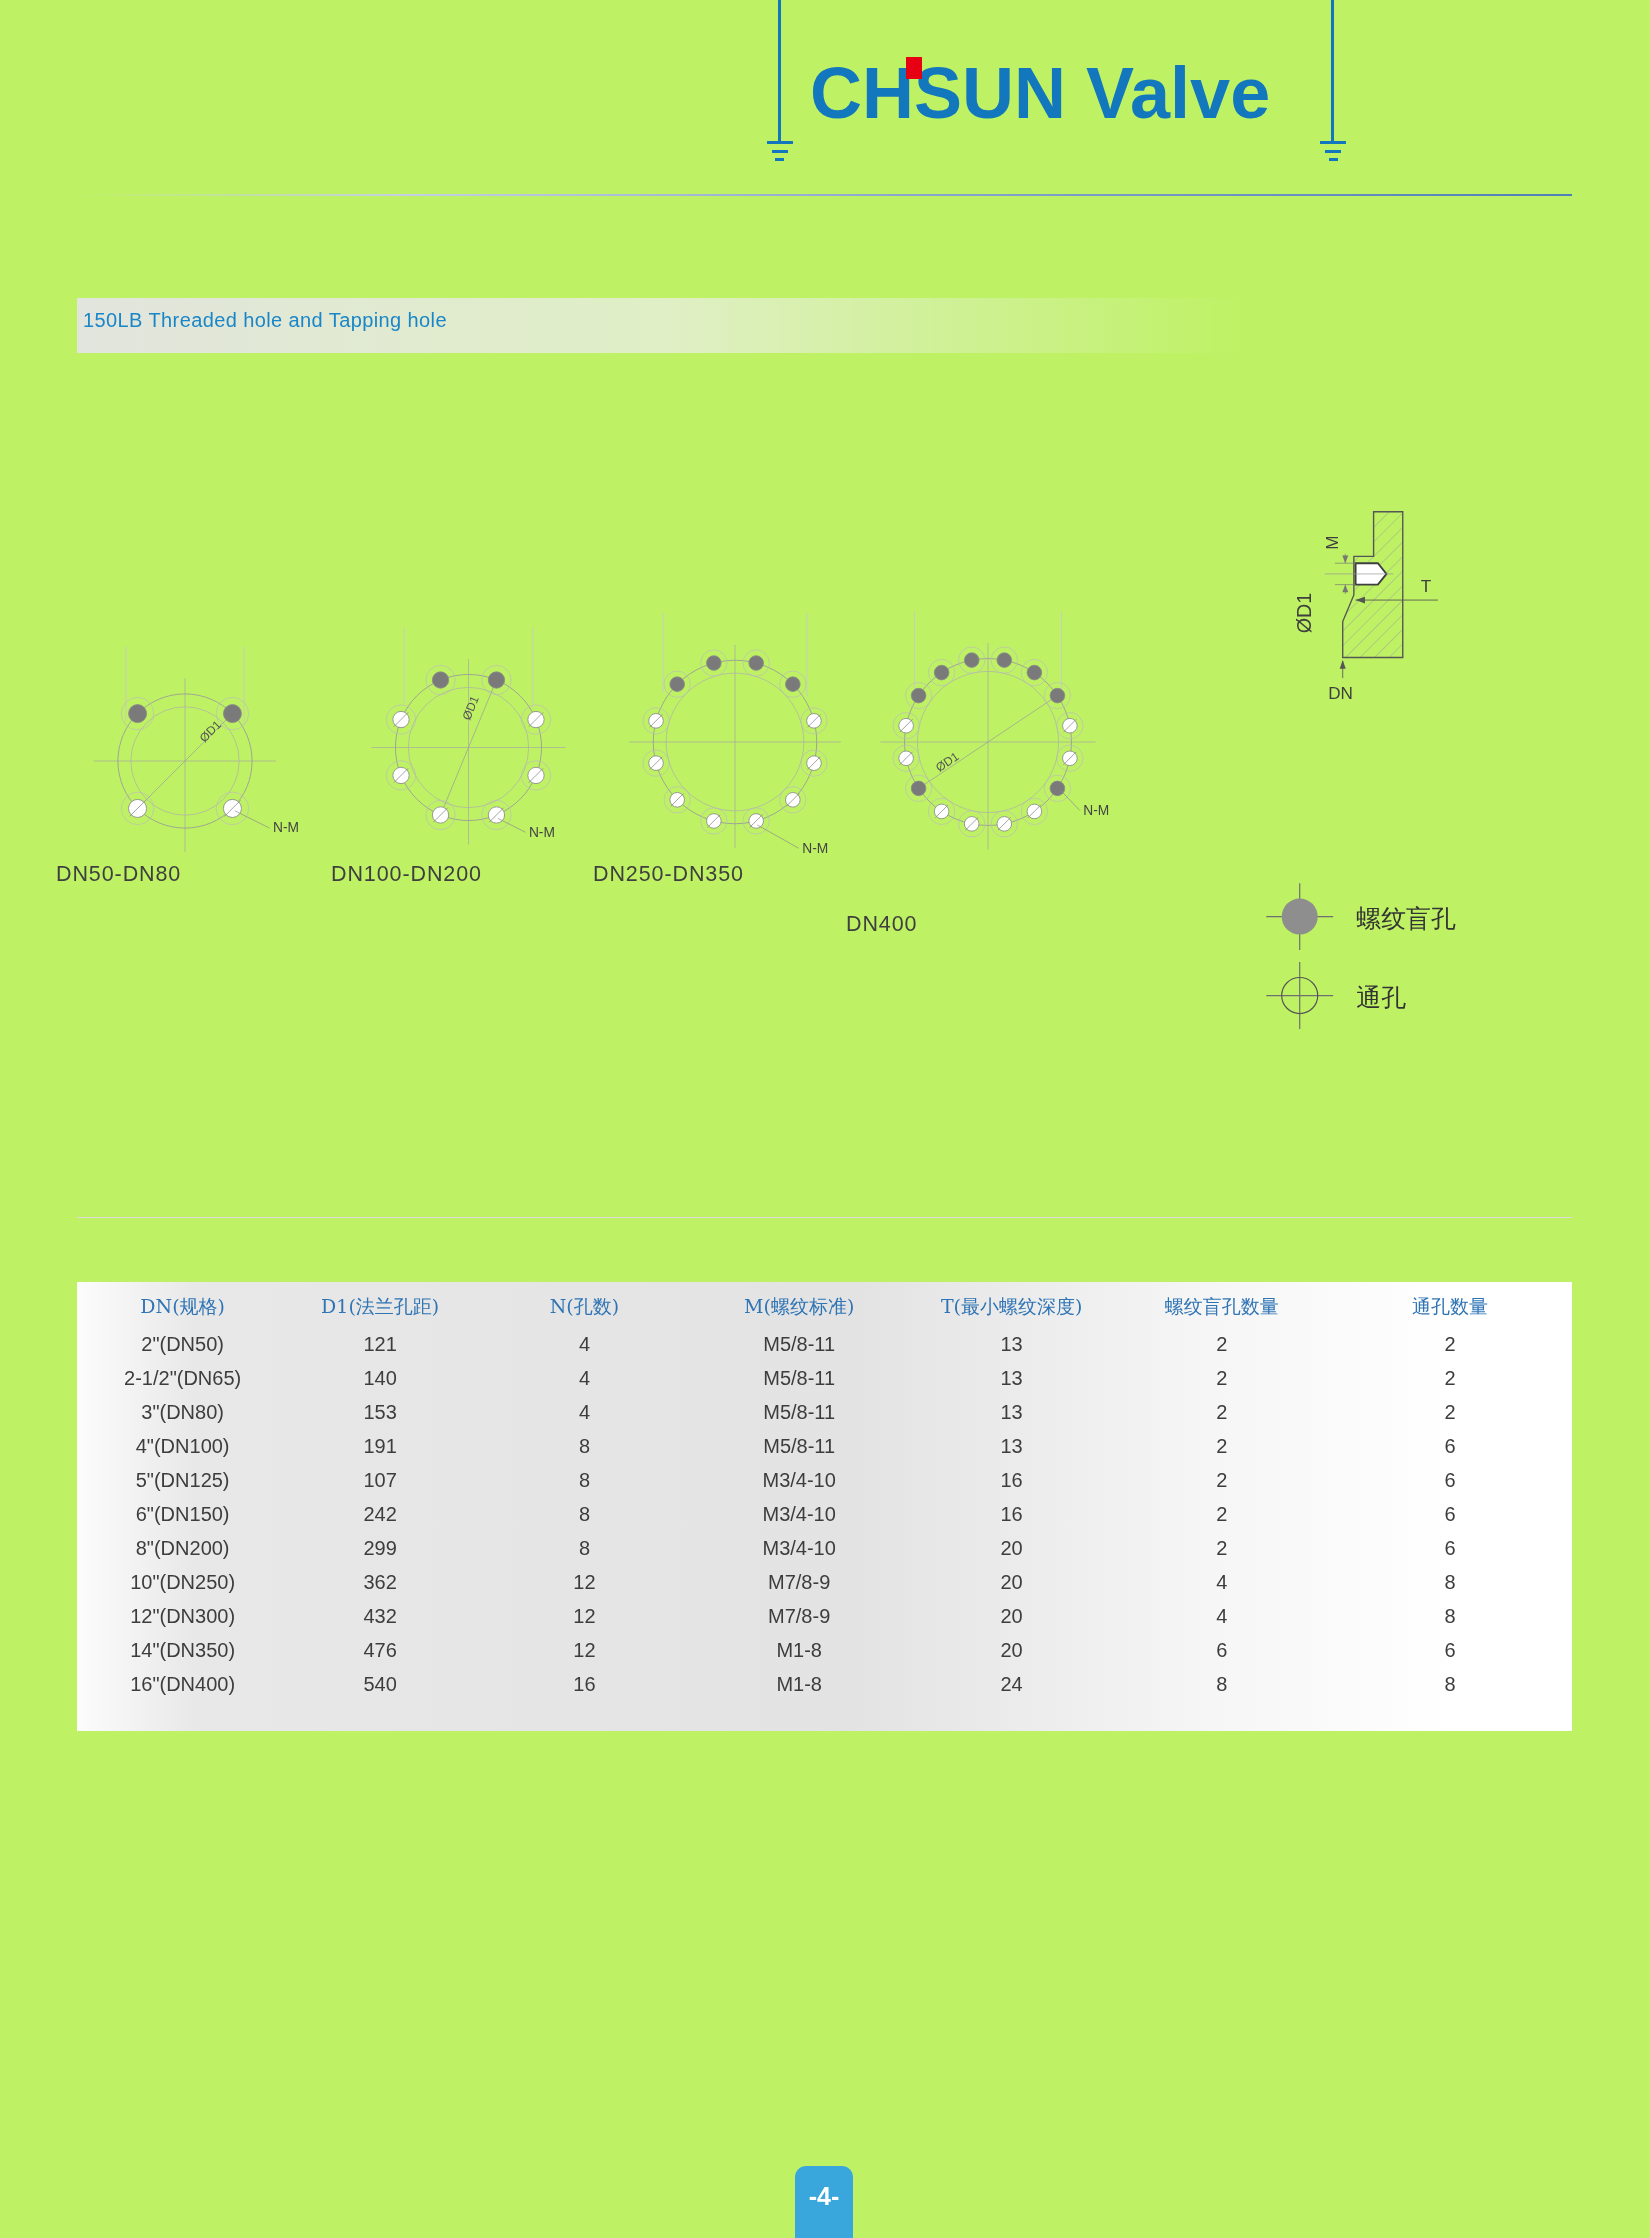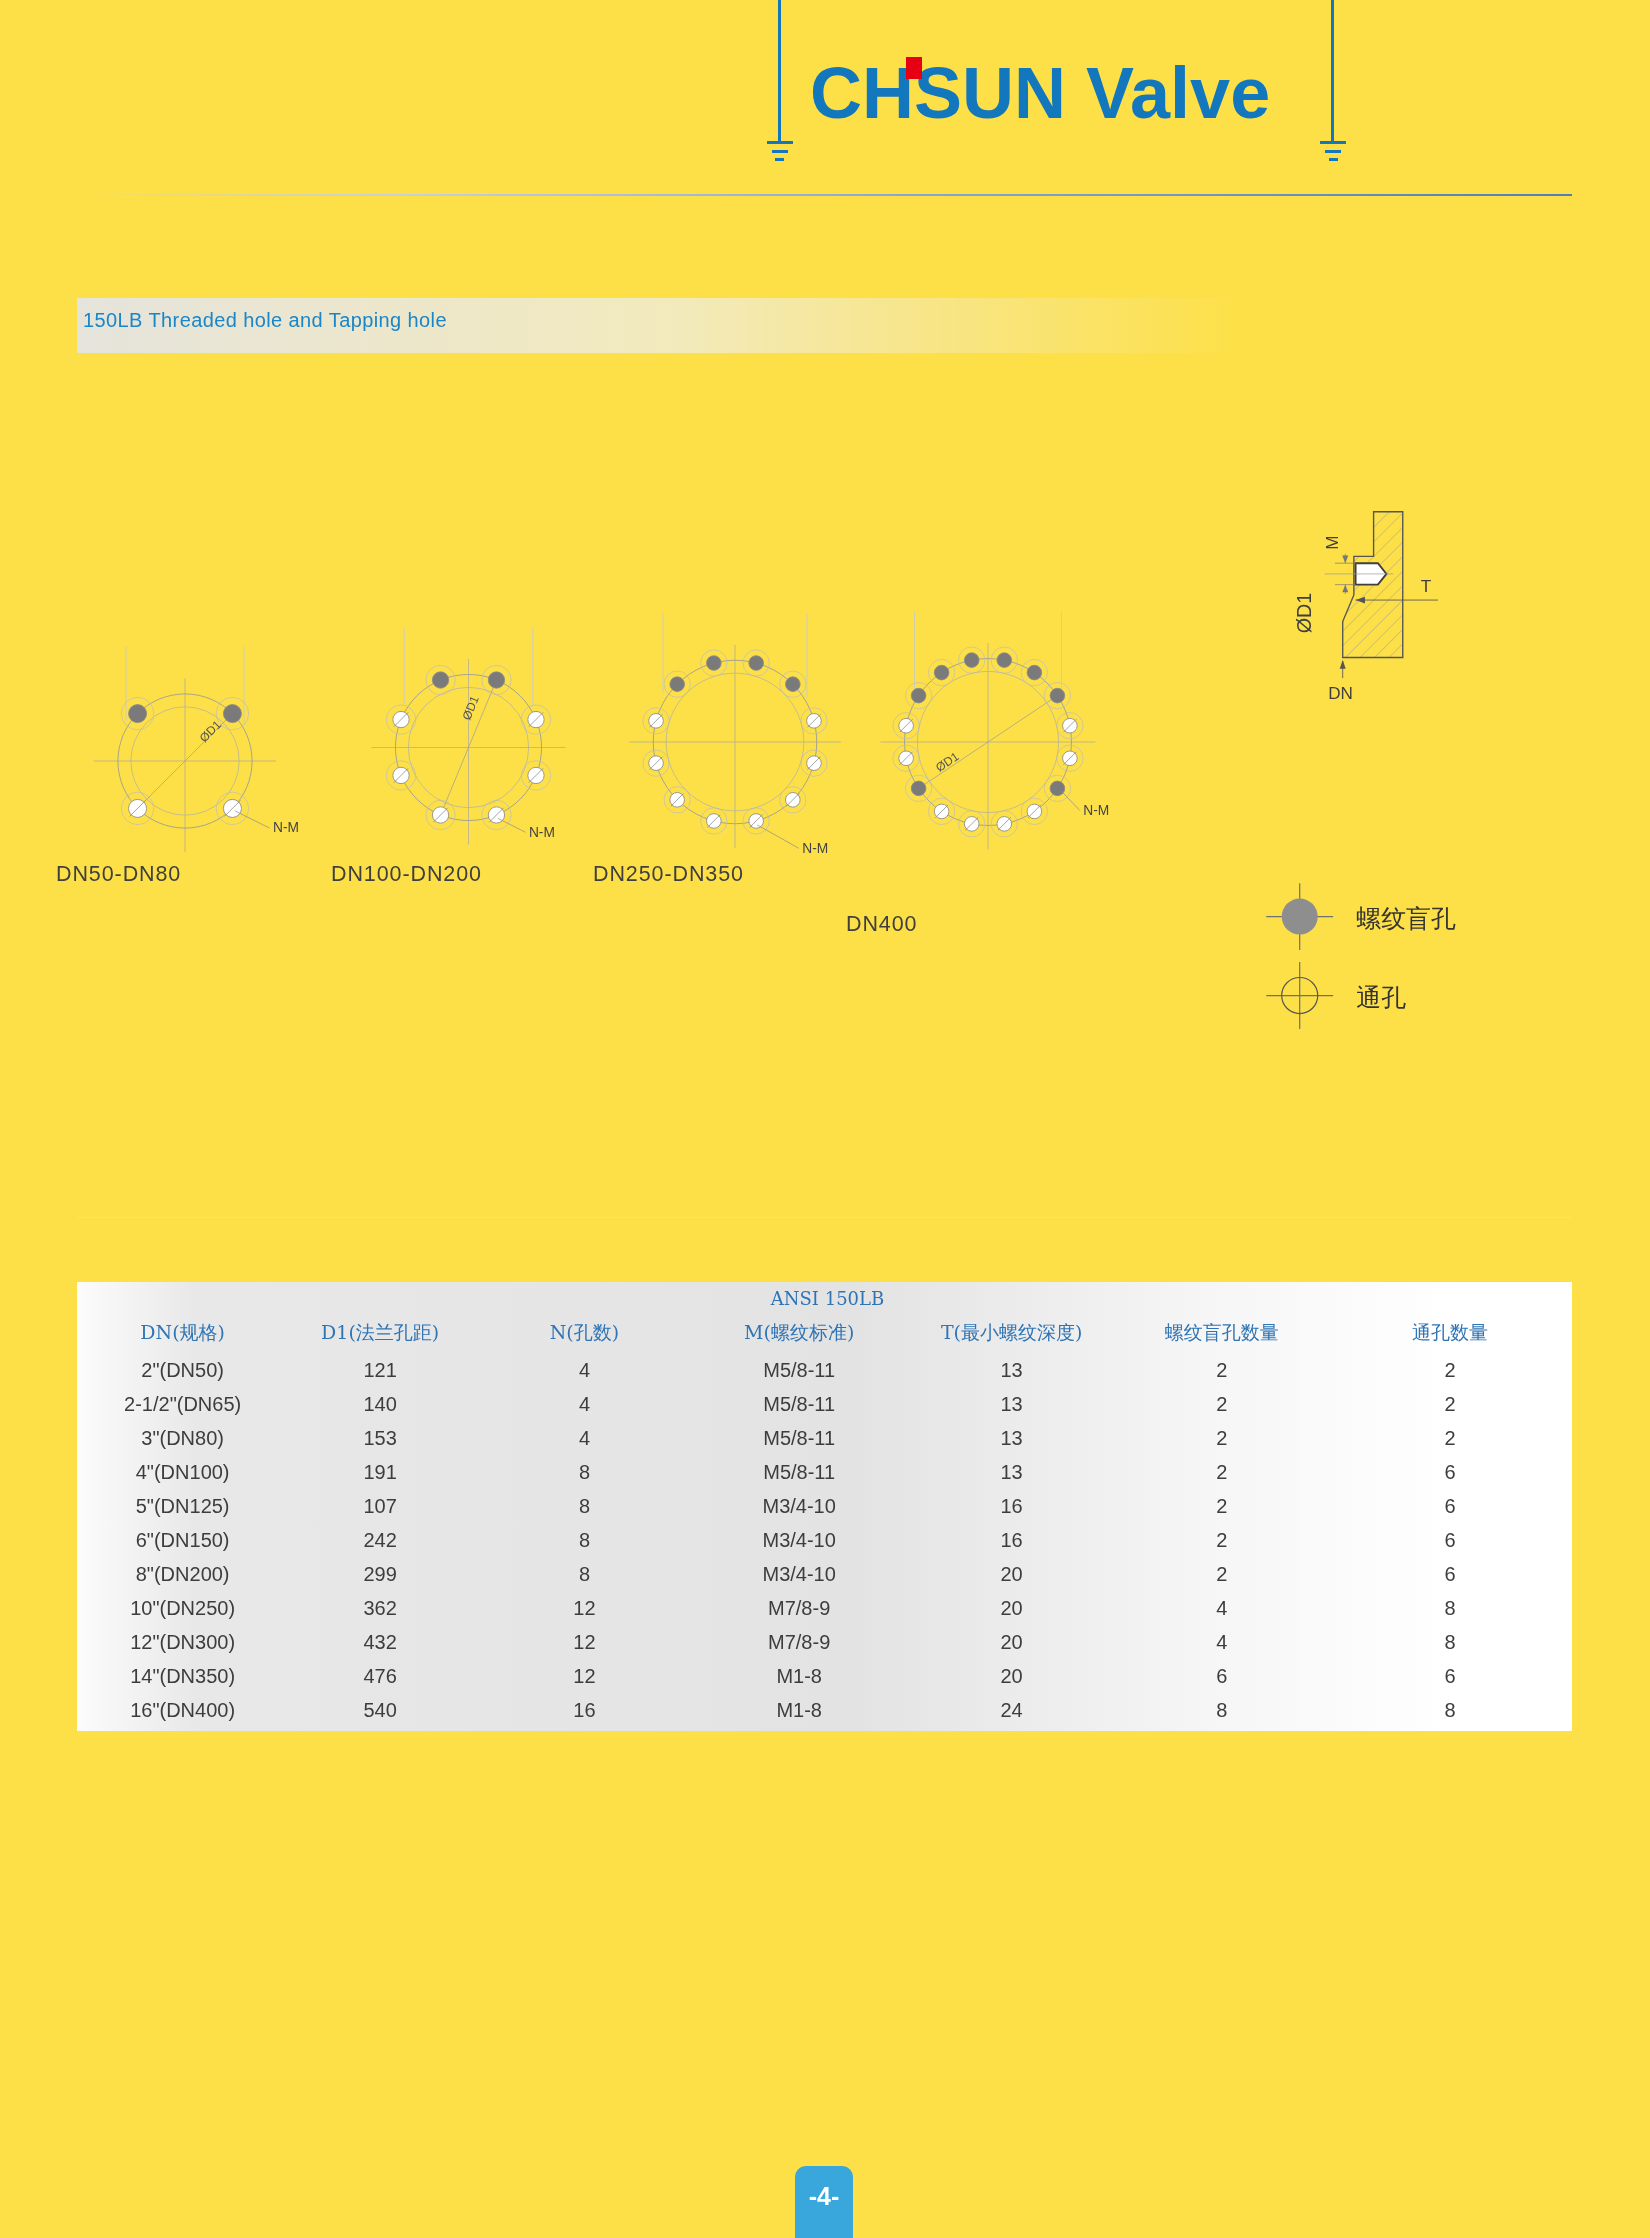--- a/index.html
+++ b/index.html
@@ -1,18 +1,18 @@
 <!DOCTYPE html>
 <html style="font-size:13.8px"><head>
 <meta charset="utf-8">
 <style>
   *{margin:0;padding:0;box-sizing:border-box}
   html,body{background:#ffffff}
   body{font-family:"Liberation Sans",sans-serif}
-  .page{position:relative;width:1650px;height:2239px;background:#fde047;overflow:hidden}
+  .page{position:relative;width:1650px;height:2239px;background:#bef264;overflow:hidden}
   .abs{position:absolute}
 
   
   .logo-vline{position:absolute;width:3.4px;height:142px;top:0;background:#1377be}
   .gnd-bar{position:absolute;height:3.4px;background:#1377be}
   .logo-text{position:absolute;left:810px;top:57px;font-size:72px;font-weight:bold;
              color:#1377be;line-height:1;letter-spacing:0;white-space:nowrap}
   .logo-idot{position:absolute;left:906px;top:57px;width:15.5px;height:21.5px;background:#e60012}
   .head-rule{position:absolute;left:77px;top:194px;width:1495px;height:1.7px;
              background:linear-gradient(90deg,rgba(150,170,210,0) 0%,#c4cfe2 22%,#8aa6cf 55%,#4f7fba 100%)}
@@ -269,21 +269,20 @@
       <line x1="67" y1="98" x2="67" y2="176" stroke="#6f6f6f" stroke-width="1.4"></line>
       <circle cx="67" cy="137" r="21" fill="none" stroke="#555" stroke-width="1.4"></circle>
     </g>
     <text x="133" y="149" font-size="29" fill="#333" font-family="DejaVu Serif, Liberation Serif, serif">通孔</text>
   </svg>
 
   <div class="tbl-rule"></div>
 
   <div class="tbl-band"></div>
   <div class="tbl-wrap">
-    <div class="tbl-title">ANSI 150LB</div>
     <table class="spec">
       <colgroup>
         <col style="width:13.5%">
           <col style="width:13%">
           <col style="width:14.4%">
         <col style="width:14.4%">
           <col style="width:14.1%">
           <col style="width:14.1%">
           <col style="width:16.5%">
       </colgroup>

